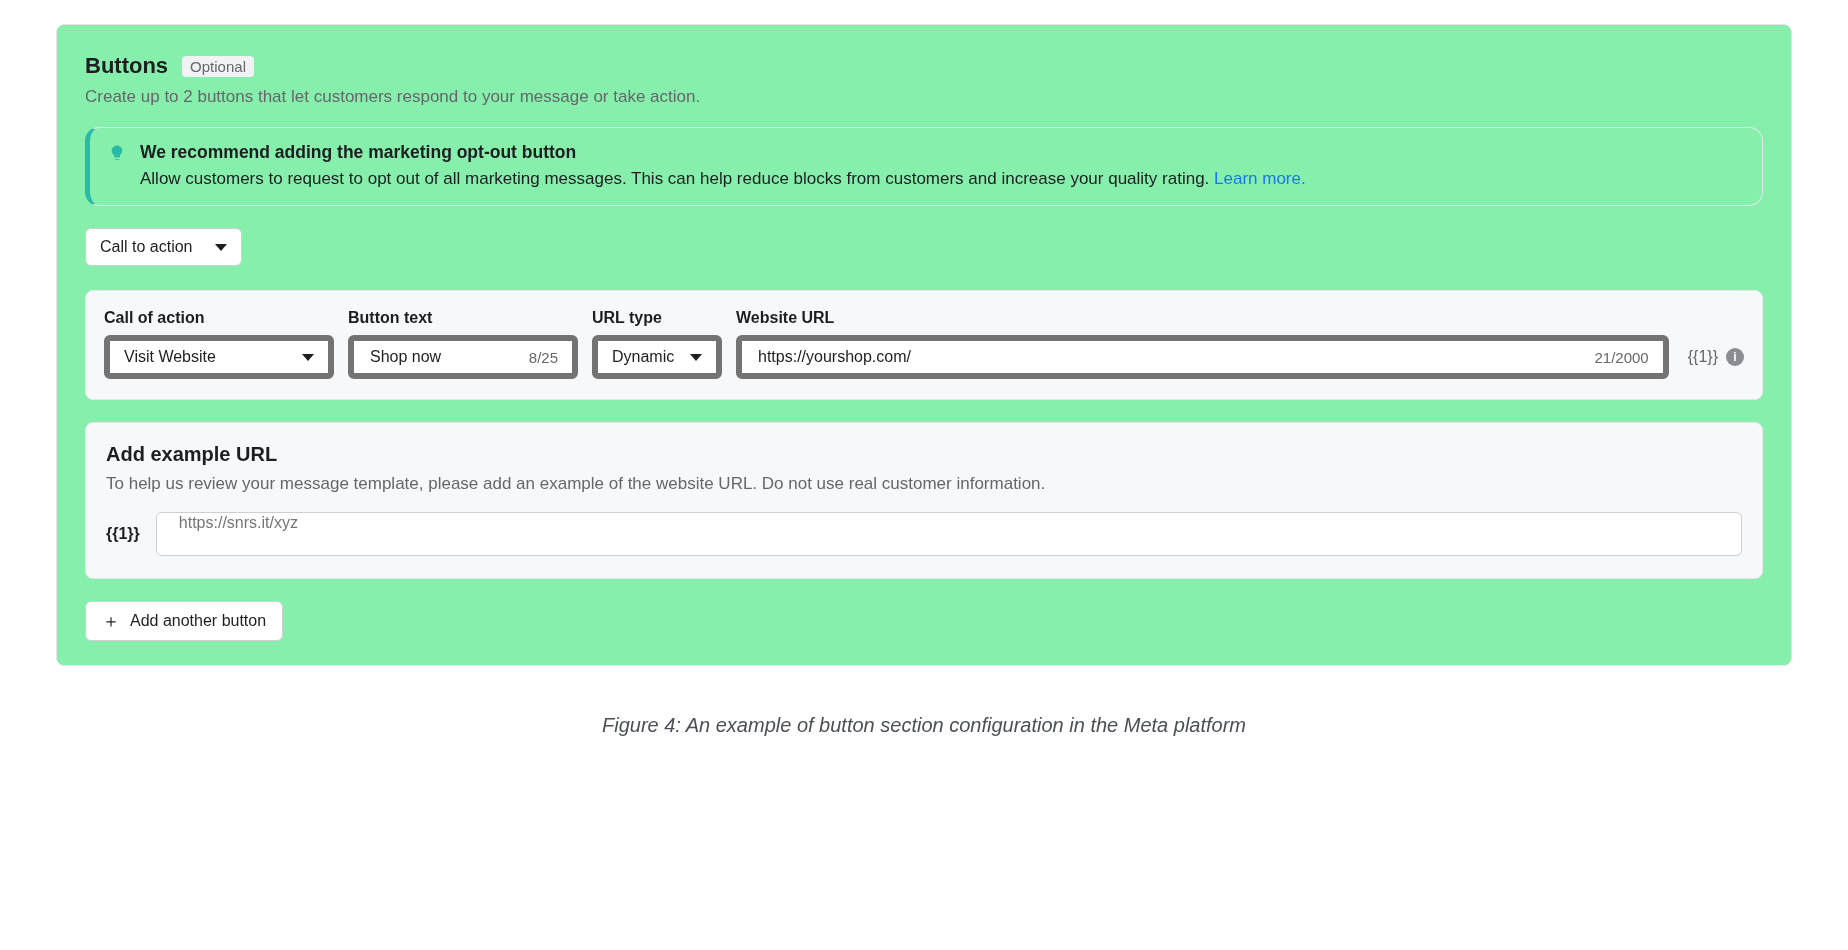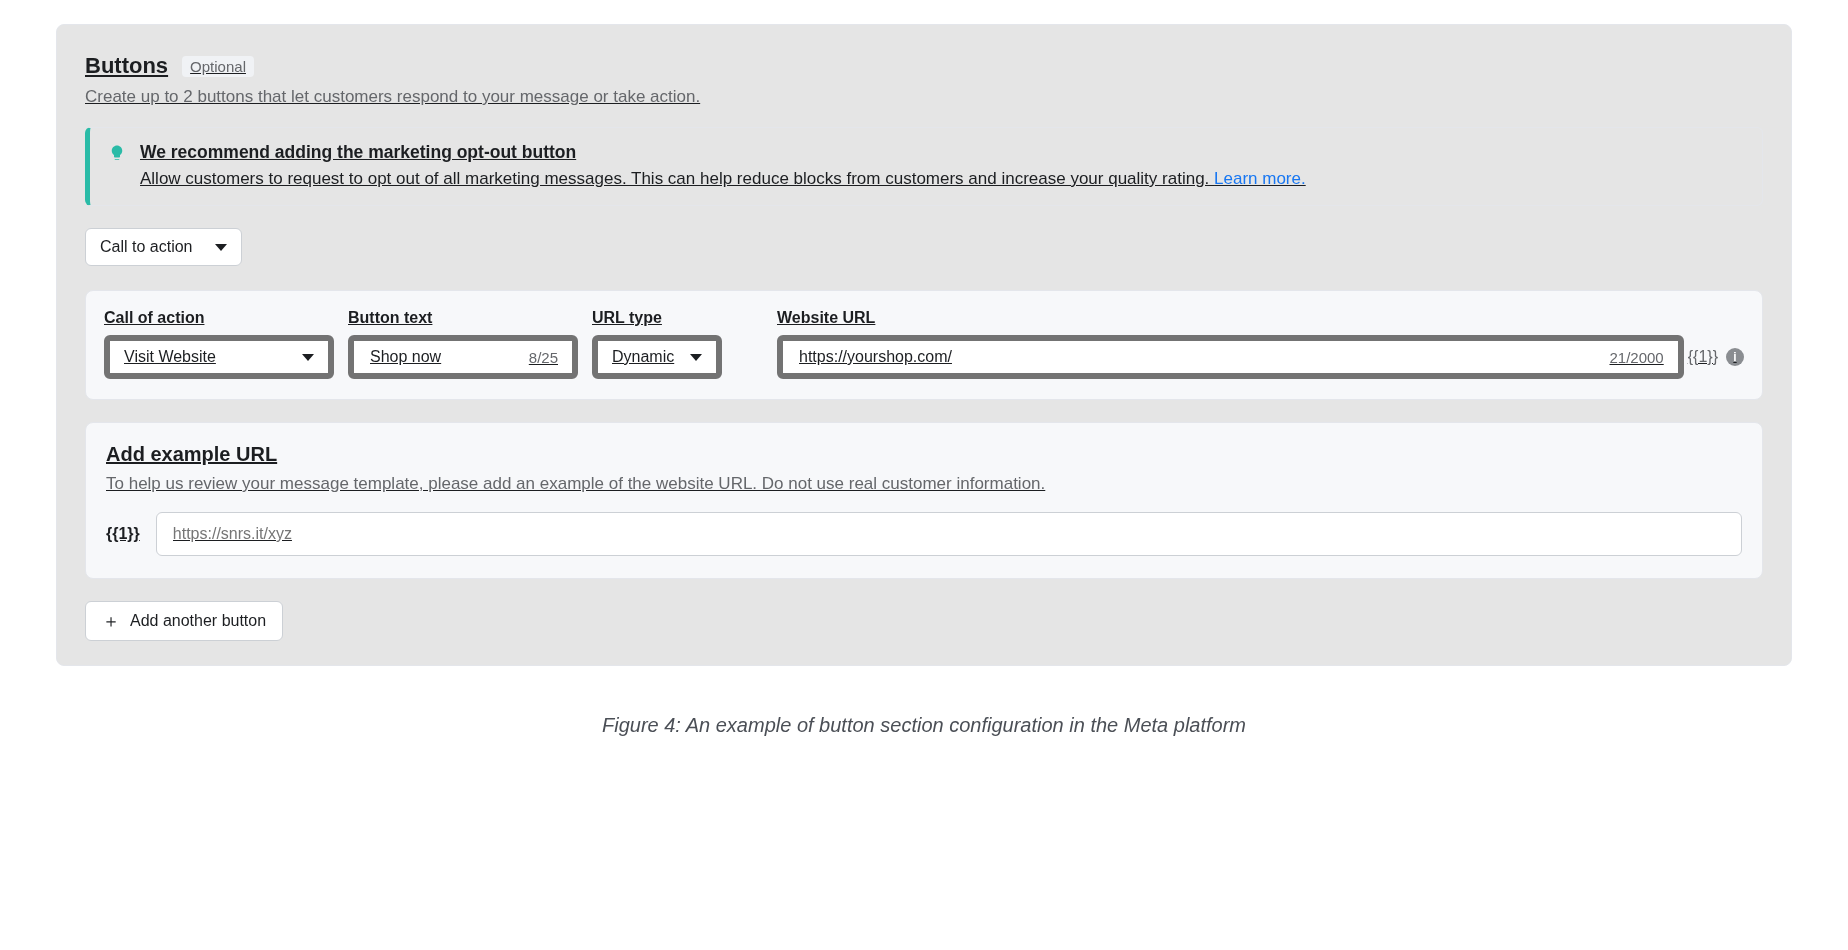--- a/index.html
+++ b/index.html
@@ -10,22 +10,21 @@
     font-family: -apple-system, BlinkMacSystemFont, "Segoe UI", Helvetica, Arial, sans-serif;
     color: #1c1e21;
   }
   .page-wrap {
     padding: 24px 56px 40px 56px;
   }
   .card {
     border: 1px solid #e4e6eb;
     border-radius: 8px;
     padding: 28px 28px 24px 28px;
-    background: #e5e5e5;
-    text-decoration: underline;
+    background: #86efac;
   }
   .section-header {
     display: flex;
     align-items: center;
     gap: 14px;
     margin-bottom: 8px;
   }
   .section-title {
     font-size: 22px;
     font-weight: 700;
@@ -41,21 +40,21 @@
   }
   .section-desc {
     font-size: 17px;
     color: #65676b;
     margin-bottom: 20px;
   }
   .tip-banner {
     display: flex;
     border: 1px solid #e4e6eb;
     border-left: 5px solid #2abba7;
-    border-radius: 6px;
+    border-radius: 14px;
     padding: 14px 18px 16px 18px;
     margin-bottom: 22px;
     gap: 14px;
     align-items: flex-start;
   }
   .tip-icon {
     color: #2abba7;
     flex: 0 0 auto;
     margin-top: 2px;
   }
@@ -138,22 +137,21 @@
   }
   .text-field .counter {
     color: #65676b;
     font-size: 15px;
     padding-left: 10px;
     white-space: nowrap;
   }
   .url-cell {
     display: flex;
     align-items: flex-end;
-    gap: 4px;
-    margin-left: 41px;
+    gap: 19px;
   }
   .url-cell .url-input-wrap { flex: 1; }
   .url-suffix {
     display: flex;
     align-items: center;
     gap: 8px;
     height: 44px;
     color: #65676b;
     font-size: 16px;
     white-space: nowrap;
@@ -199,22 +197,22 @@
     color: #1c1e21;
     white-space: nowrap;
   }
   .sample-input {
     flex: 1;
     background: #fff;
     border: 1px solid #ccd0d5;
     border-radius: 6px;
     height: 44px;
     display: flex;
-    align-items: center;
-    padding: 0 14px;
+    align-items: flex-start;
+    padding: 0 20px;
   }
   .sample-input input {
     border: none;
     outline: none;
     width: 100%;
     font-size: 16px;
     color: #65676b;
     background: transparent;
   }
   .add-btn {

